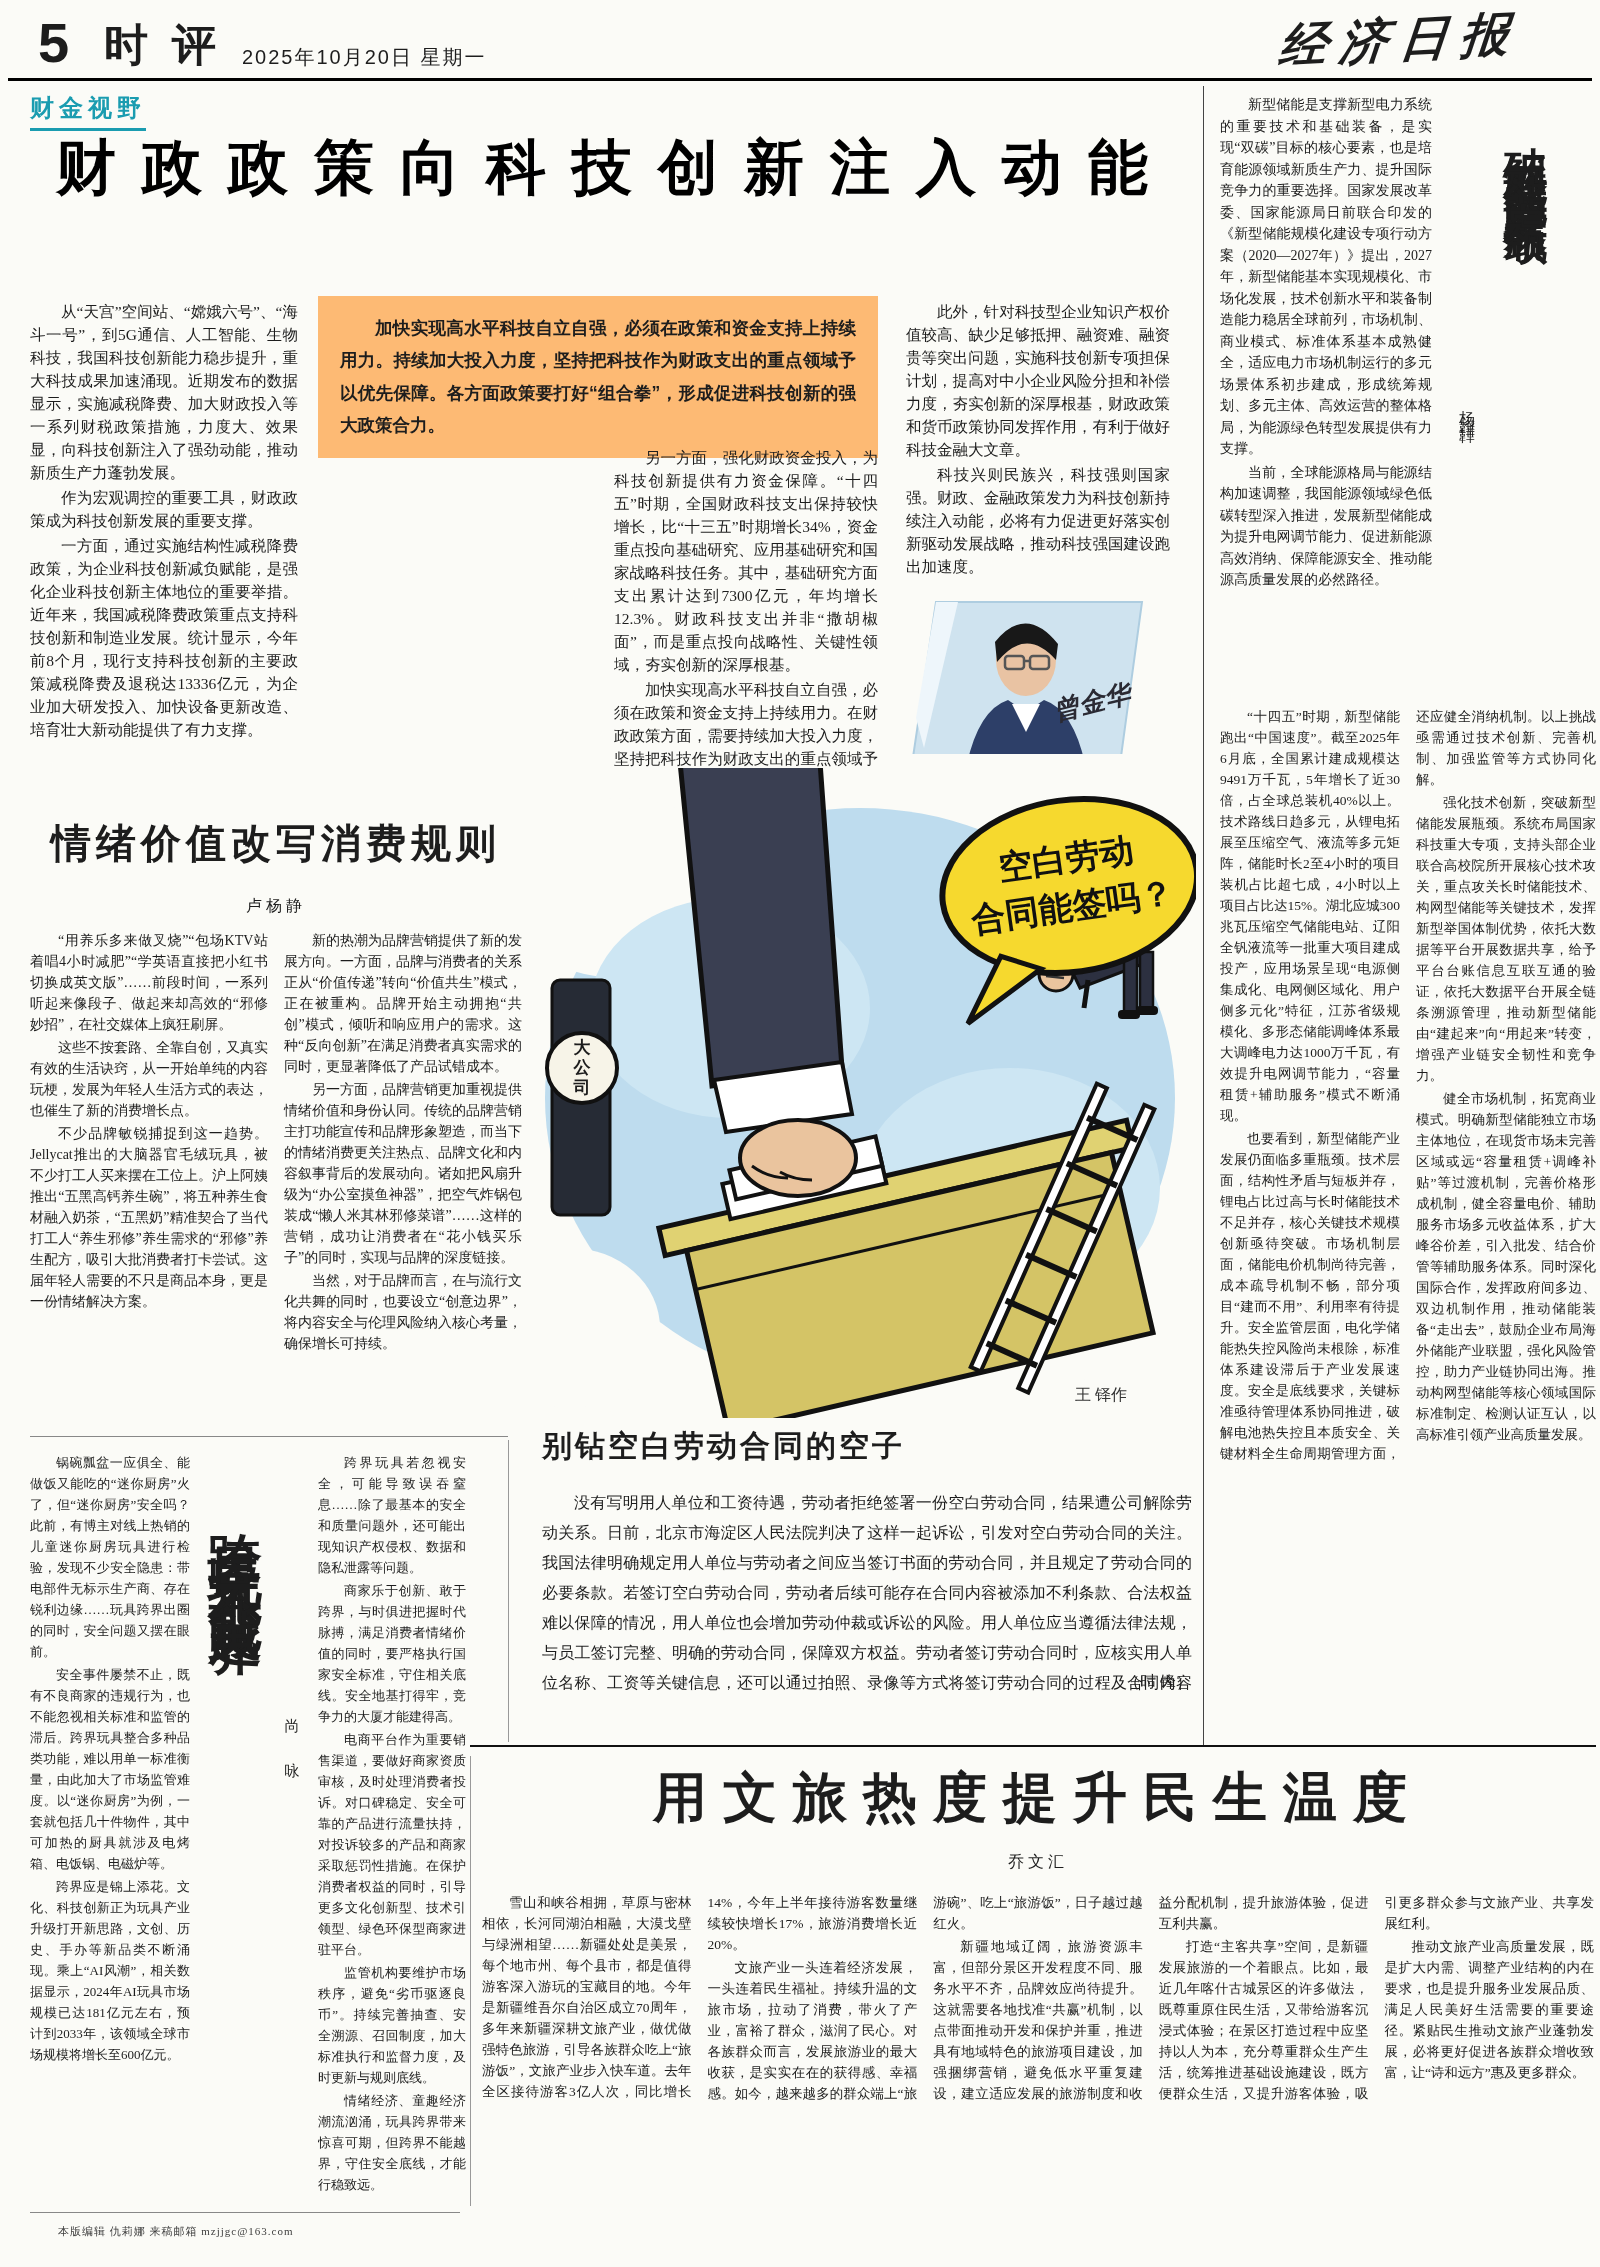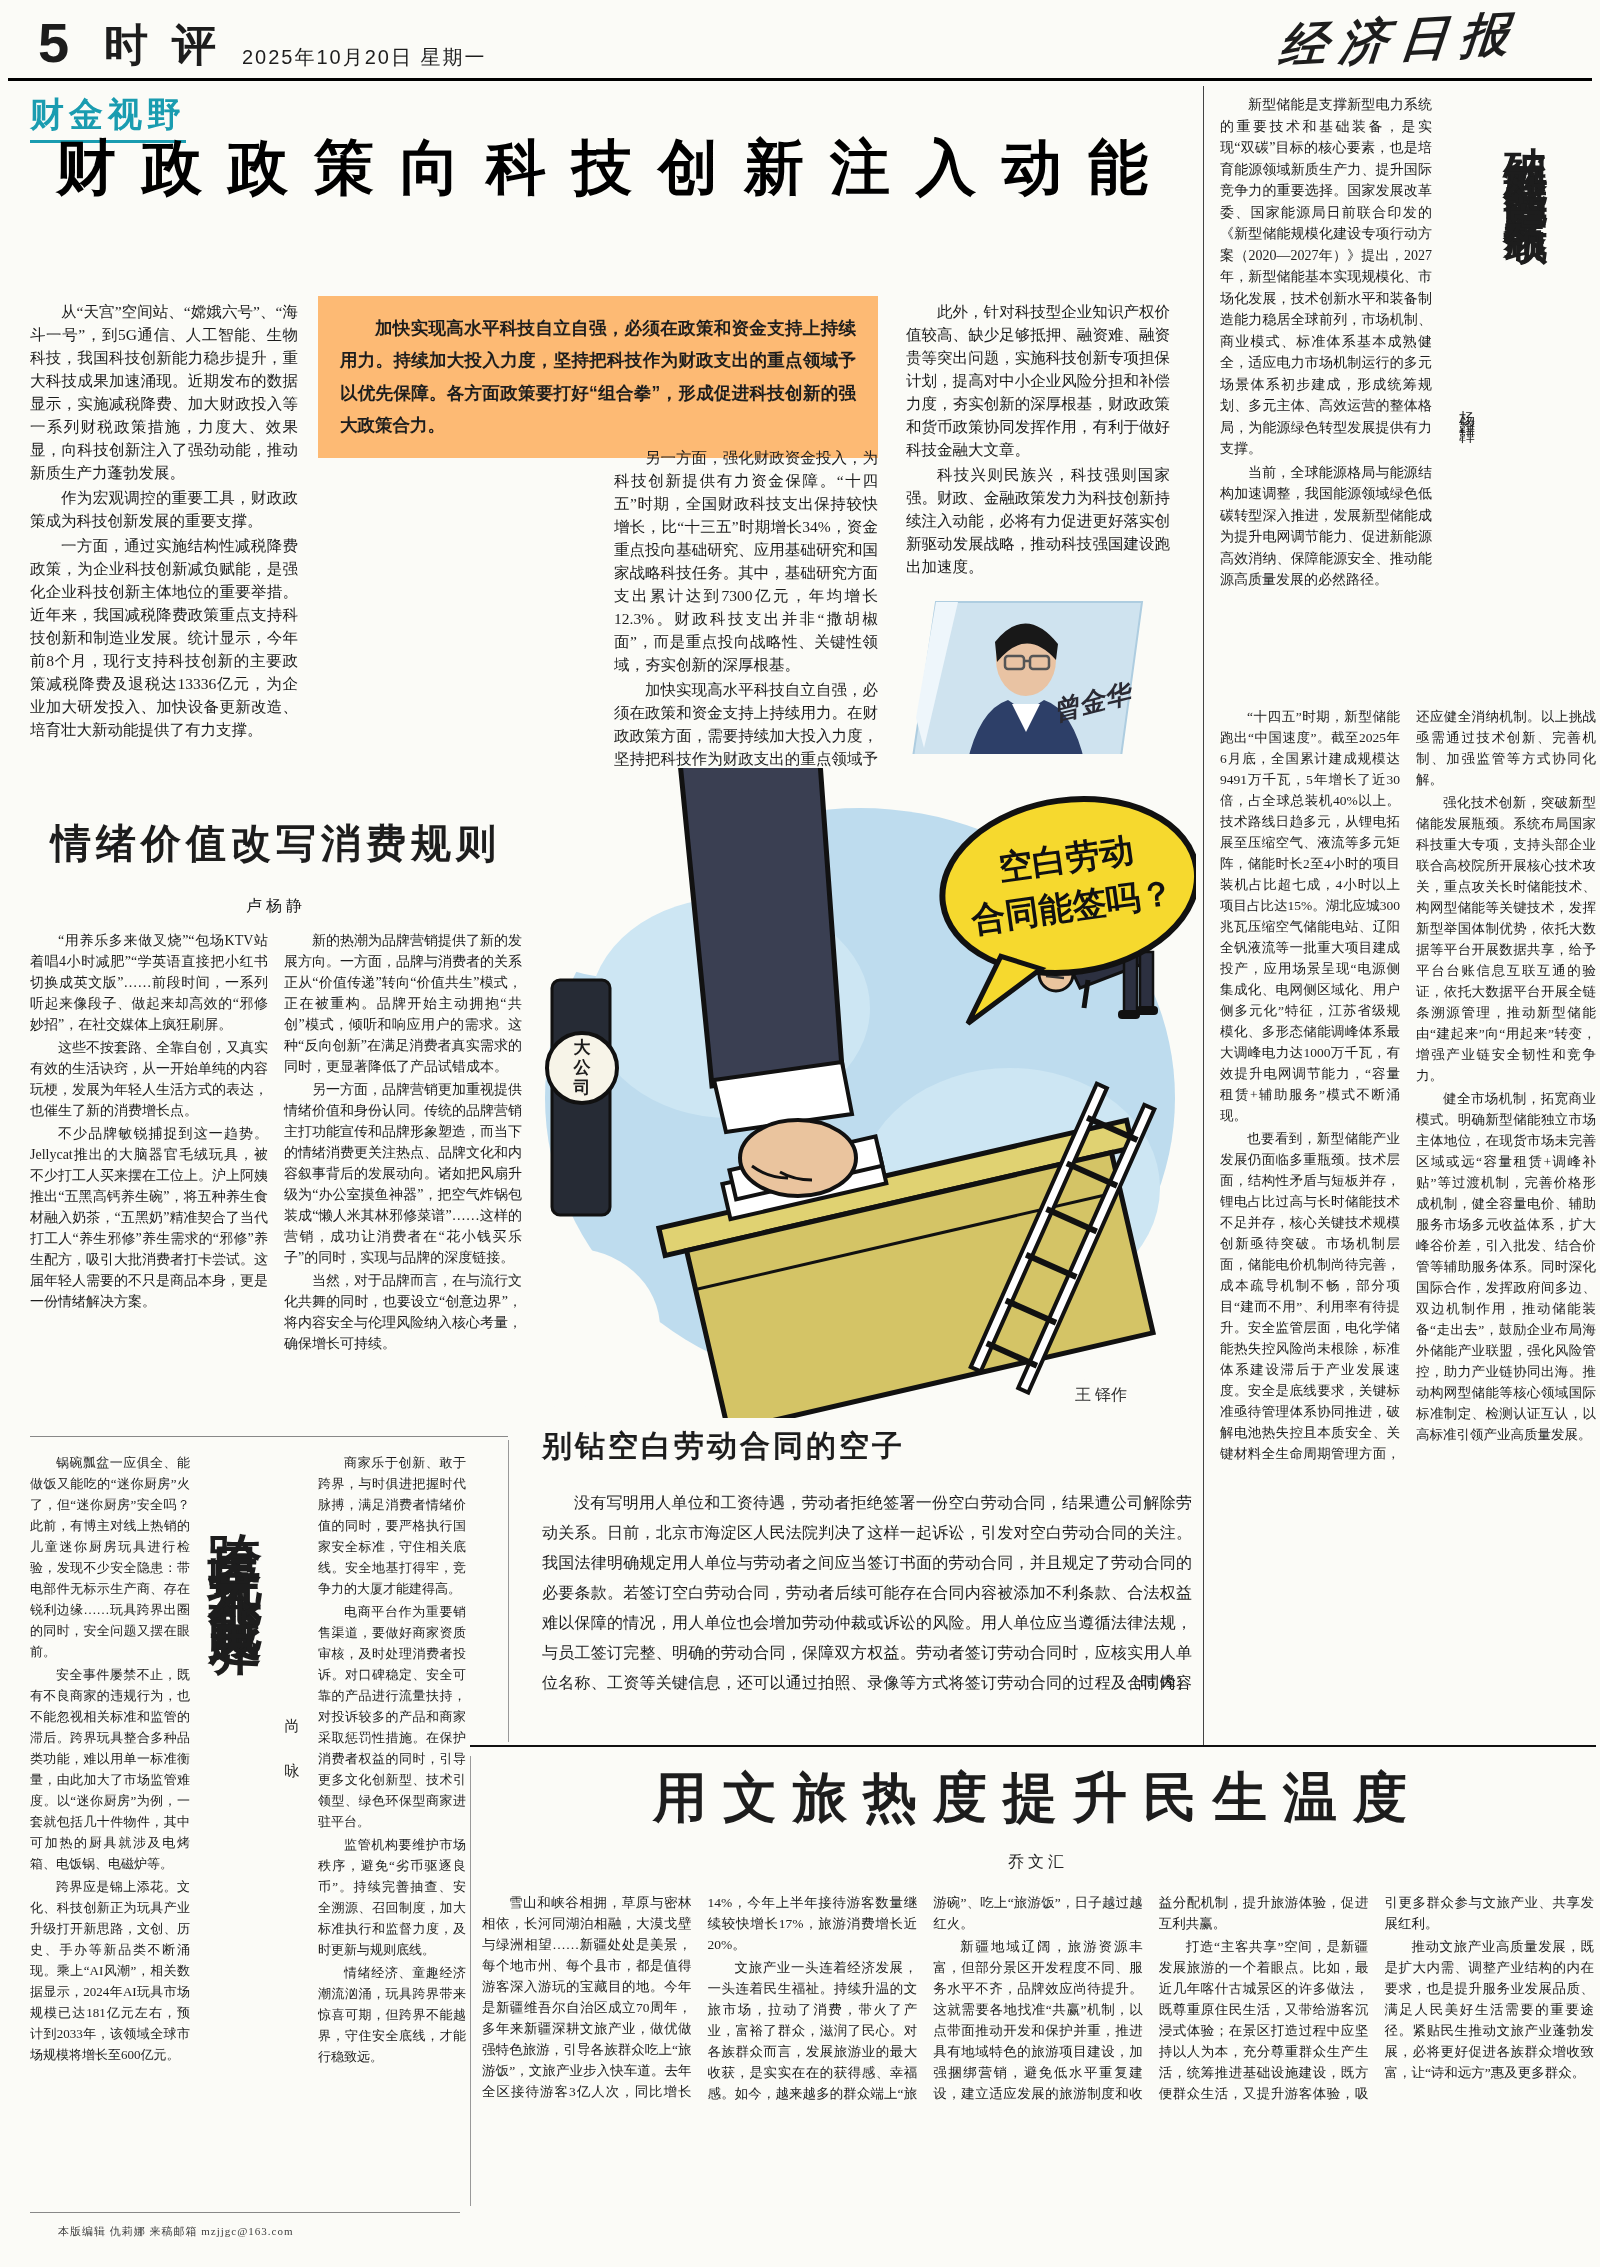--- a/index.html
+++ b/index.html
@@ -9,21 +9,21 @@
   .para{margin:0 0 2px 0;text-indent:2em;}
   .bodytext{text-align:justify;overflow:hidden;}
   
   .pagenum{font-family:"Liberation Sans","DejaVu Sans",sans-serif;font-weight:900;font-size:56px;}
   .sectionname{font-weight:900;font-size:44px;letter-spacing:24px;}
   .dateline{font-family:"Liberation Sans","DejaVu Sans",sans-serif;font-size:20px;letter-spacing:2px;}
   .masthead{font-style:italic;font-weight:900;font-size:48px;letter-spacing:12px;transform:skewX(-8deg) rotate(-3deg);}
   .toprule{background:#000;height:3px;}
   .rule{background:#333;}
   
-  .collabel{color:#1a9cb0;font-weight:900;font-size:34px;letter-spacing:5px;
+  .collabel{color:#1a9cb0;font-weight:900;font-size:24px;letter-spacing:5px;
             font-family:"Liberation Sans","DejaVu Sans",sans-serif;
             border-bottom:3px solid #1a9cb0;padding-bottom:7px;}
   
   .h-main{font-family:"Liberation Sans","DejaVu Sans",sans-serif;font-weight:900;font-size:60px;
           letter-spacing:26px;text-align:center;color:#000;white-space:nowrap;}
   .h-serif{font-weight:900;font-size:40px;letter-spacing:5px;text-align:center;}
   .h-black{font-family:"Liberation Sans","DejaVu Sans",sans-serif;font-weight:900;font-size:30px;letter-spacing:3px;}
   .h-tour{font-family:"Liberation Sans","DejaVu Sans",sans-serif;font-weight:900;font-size:54px;
           letter-spacing:16px;text-align:center;white-space:nowrap;}
   .vert{writing-mode:vertical-rl;text-orientation:upright;}
@@ -200,20 +200,21 @@
   <div class="abs rule" style="left:508px;top:1440px;width:1px;height:302px;background:#999;"></div>
 
   <div class="abs bodytext" style="left:30px;top:1452px;width:160px;height:752px;font-size:13px;line-height:21px;">
       <p class="para">锅碗瓢盆一应俱全、能做饭又能吃的“迷你厨房”火了，但“迷你厨房”安全吗？此前，有博主对线上热销的儿童迷你厨房玩具进行检验，发现不少安全隐患：带电部件无标示生产商、存在锐利边缘……玩具跨界出圈的同时，安全问题又摆在眼前。</p>
       <p class="para">安全事件屡禁不止，既有不良商家的违规行为，也不能忽视相关标准和监管的滞后。跨界玩具整合多种品类功能，难以用单一标准衡量，由此加大了市场监管难度。以“迷你厨房”为例，一套就包括几十件物件，其中可加热的厨具就涉及电烤箱、电饭锅、电磁炉等。</p>
       <p class="para">跨界应是锦上添花。文化、科技创新正为玩具产业升级打开新思路，文创、历史、手办等新品类不断涌现。乘上“AI风潮”，相关数据显示，2024年AI玩具市场规模已达181亿元左右，预计到2033年，该领域全球市场规模将增长至600亿元。</p>
     </div>
   <div class="abs vert h-vert-toys" style="left:198px;top:1490px;height:540px;">跨界玩具不能越界</div>
   <div class="abs vert" style="left:282px;top:1706px;font-size:15px;letter-spacing:14px;">尚 咏</div>
   <div class="abs bodytext" style="left:318px;top:1452px;width:148px;height:752px;font-size:13px;line-height:21px;">
+      <p class="para">跨界玩具若忽视安全，可能导致误吞窒息……除了最基本的安全和质量问题外，还可能出现知识产权侵权、数据和隐私泄露等问题。</p>
       <p class="para">商家乐于创新、敢于跨界，与时俱进把握时代脉搏，满足消费者情绪价值的同时，要严格执行国家安全标准，守住相关底线。安全地基打得牢，竞争力的大厦才能建得高。</p>
       <p class="para">电商平台作为重要销售渠道，要做好商家资质审核，及时处理消费者投诉。对口碑稳定、安全可靠的产品进行流量扶持，对投诉较多的产品和商家采取惩罚性措施。在保护消费者权益的同时，引导更多文化创新型、技术引领型、绿色环保型商家进驻平台。</p>
       <p class="para">监管机构要维护市场秩序，避免“劣币驱逐良币”。持续完善抽查、安全溯源、召回制度，加大标准执行和监督力度，及时更新与规则底线。</p>
       <p class="para">情绪经济、童趣经济潮流汹涌，玩具跨界带来惊喜可期，但跨界不能越界，守住安全底线，才能行稳致远。</p>
     </div>
 
   <div class="abs rule" style="left:470px;top:1745px;width:1126px;height:2px;background:#111;"></div>
   <div class="abs rule" style="left:470px;top:1756px;width:1px;height:450px;background:#999;"></div>
 
   <div class="abs h-tour" style="left:482px;top:1762px;width:1112px;">用文旅热度提升民生温度</div>

